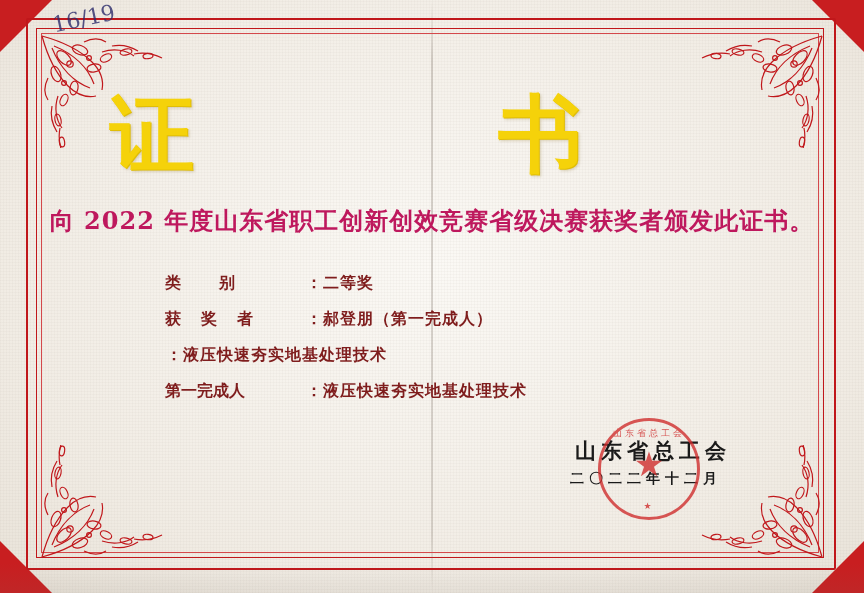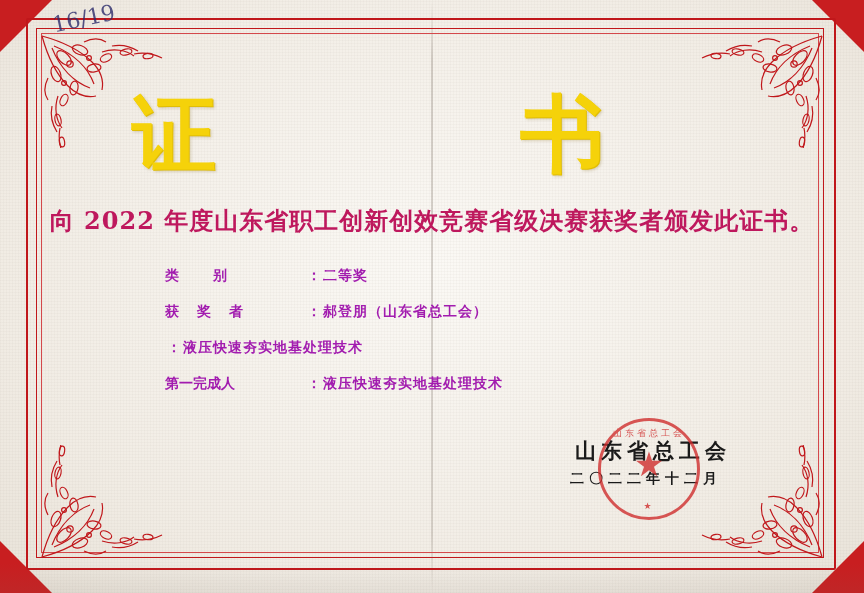--- a/index.html
+++ b/index.html
@@ -82,21 +82,21 @@
   .orn-tr { right: 34px; top: 28px; transform: scaleX(-1); }
   .orn-bl { left: 34px; bottom: 28px; transform: scaleY(-1); }
   .orn-br { right: 34px; bottom: 28px; transform: scale(-1,-1); }
 
   
   .title {
     position: absolute;
     top: 92px;
     left: 0;
     width: 736px;
-    text-align: center;
+    text-align: left;
     color: #f5d20a;
     font-size: 84px;
     line-height: 1;
     font-weight: bold;
     letter-spacing: 110px;
     text-indent: 110px;
     font-family: "DejaVu Serif", "Liberation Serif", serif;
     text-shadow: 1px 1px 0 #e0bd06, 2px 2px 3px rgba(120,90,0,0.25);
     white-space: nowrap;
   }
@@ -118,24 +118,24 @@
 
   
   .fields {
     position: absolute;
     left: 165px;
     top: 258px;
     width: 620px;
   }
   .field-row {
     display: flex;
-    align-items: center;
+    align-items: flex-end;
     height: 36px;
-    font-size: 14px;
-    color: #a21caf;
+    font-size: 16px;
+    color: #7f1d1d;
     font-family: "DejaVu Serif", "Liberation Serif", serif;
     font-weight: bold;
   }
   .field-label {
     width: 140px;
     letter-spacing: 2px;
     display: flex;
     justify-content: space-between;
   }
   .field-label.tight { letter-spacing: 0px; }
@@ -379,21 +379,21 @@
 
   <div class="fields">
     <div class="field-row">
       <span class="field-label">类　　别</span>
       <span class="field-colon">：</span>
       <span class="field-value">二等奖</span>
     </div>
     <div class="field-row">
       <span class="field-label">获　奖　者</span>
       <span class="field-colon">：</span>
-      <span class="field-value">郝登朋（山东省总工会）</span>
+      <span class="field-value">郝登朋（第一完成人）</span>
     </div>
     <div class="field-row">
       <span class="field-colon">：</span>
       <span class="field-value">液压快速夯实地基处理技术</span>
     </div>
     <div class="field-row">
       <span class="field-label tight">第一完成人</span>
       <span class="field-colon">：</span>
       <span class="field-value">液压快速夯实地基处理技术</span>
     </div>

